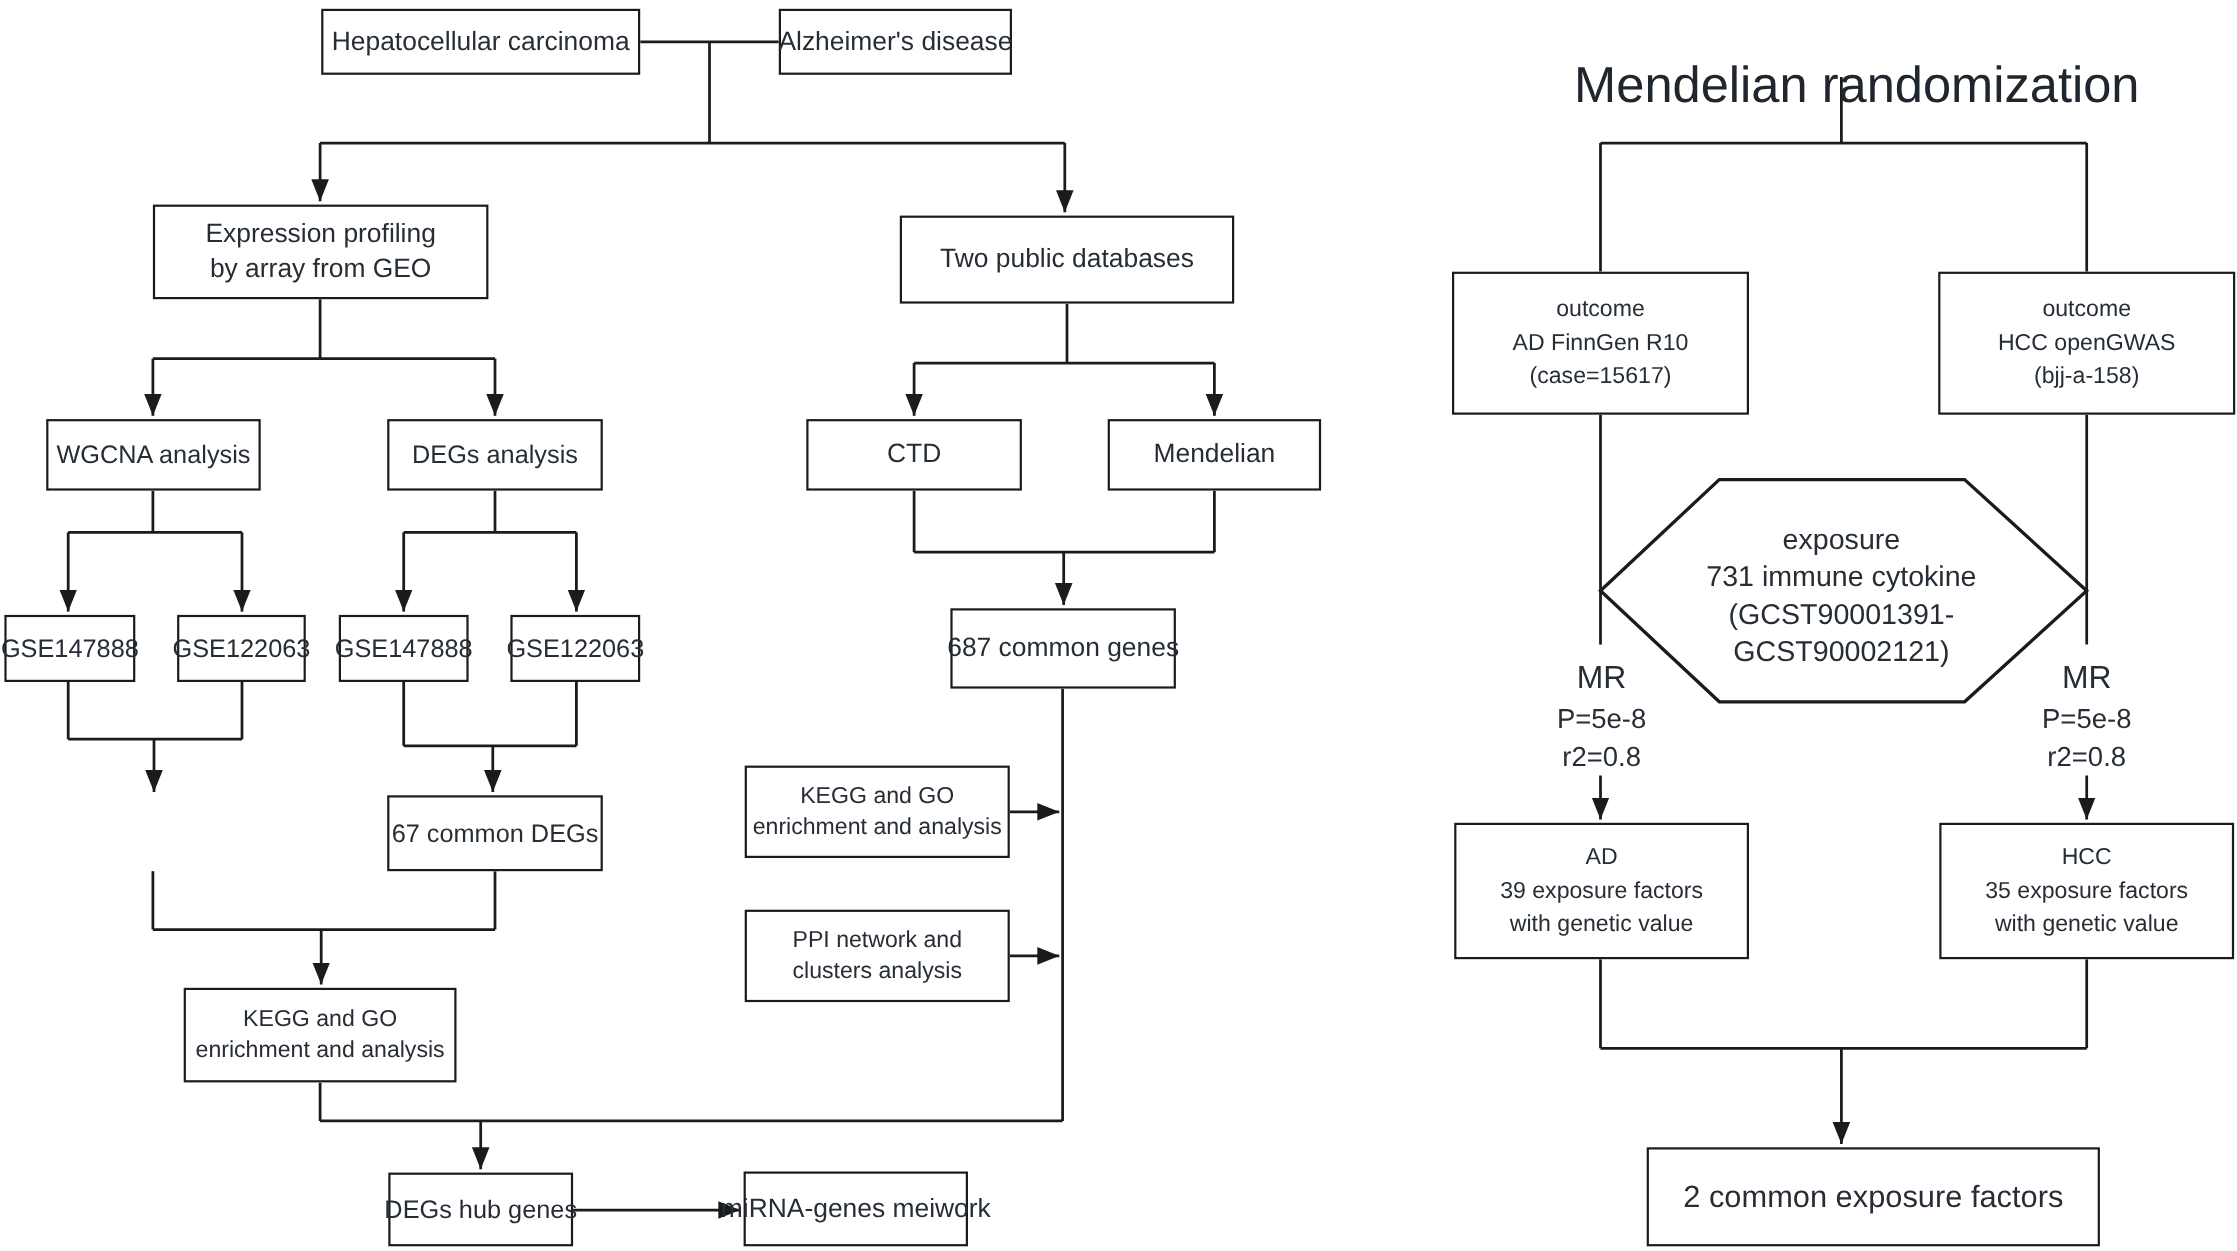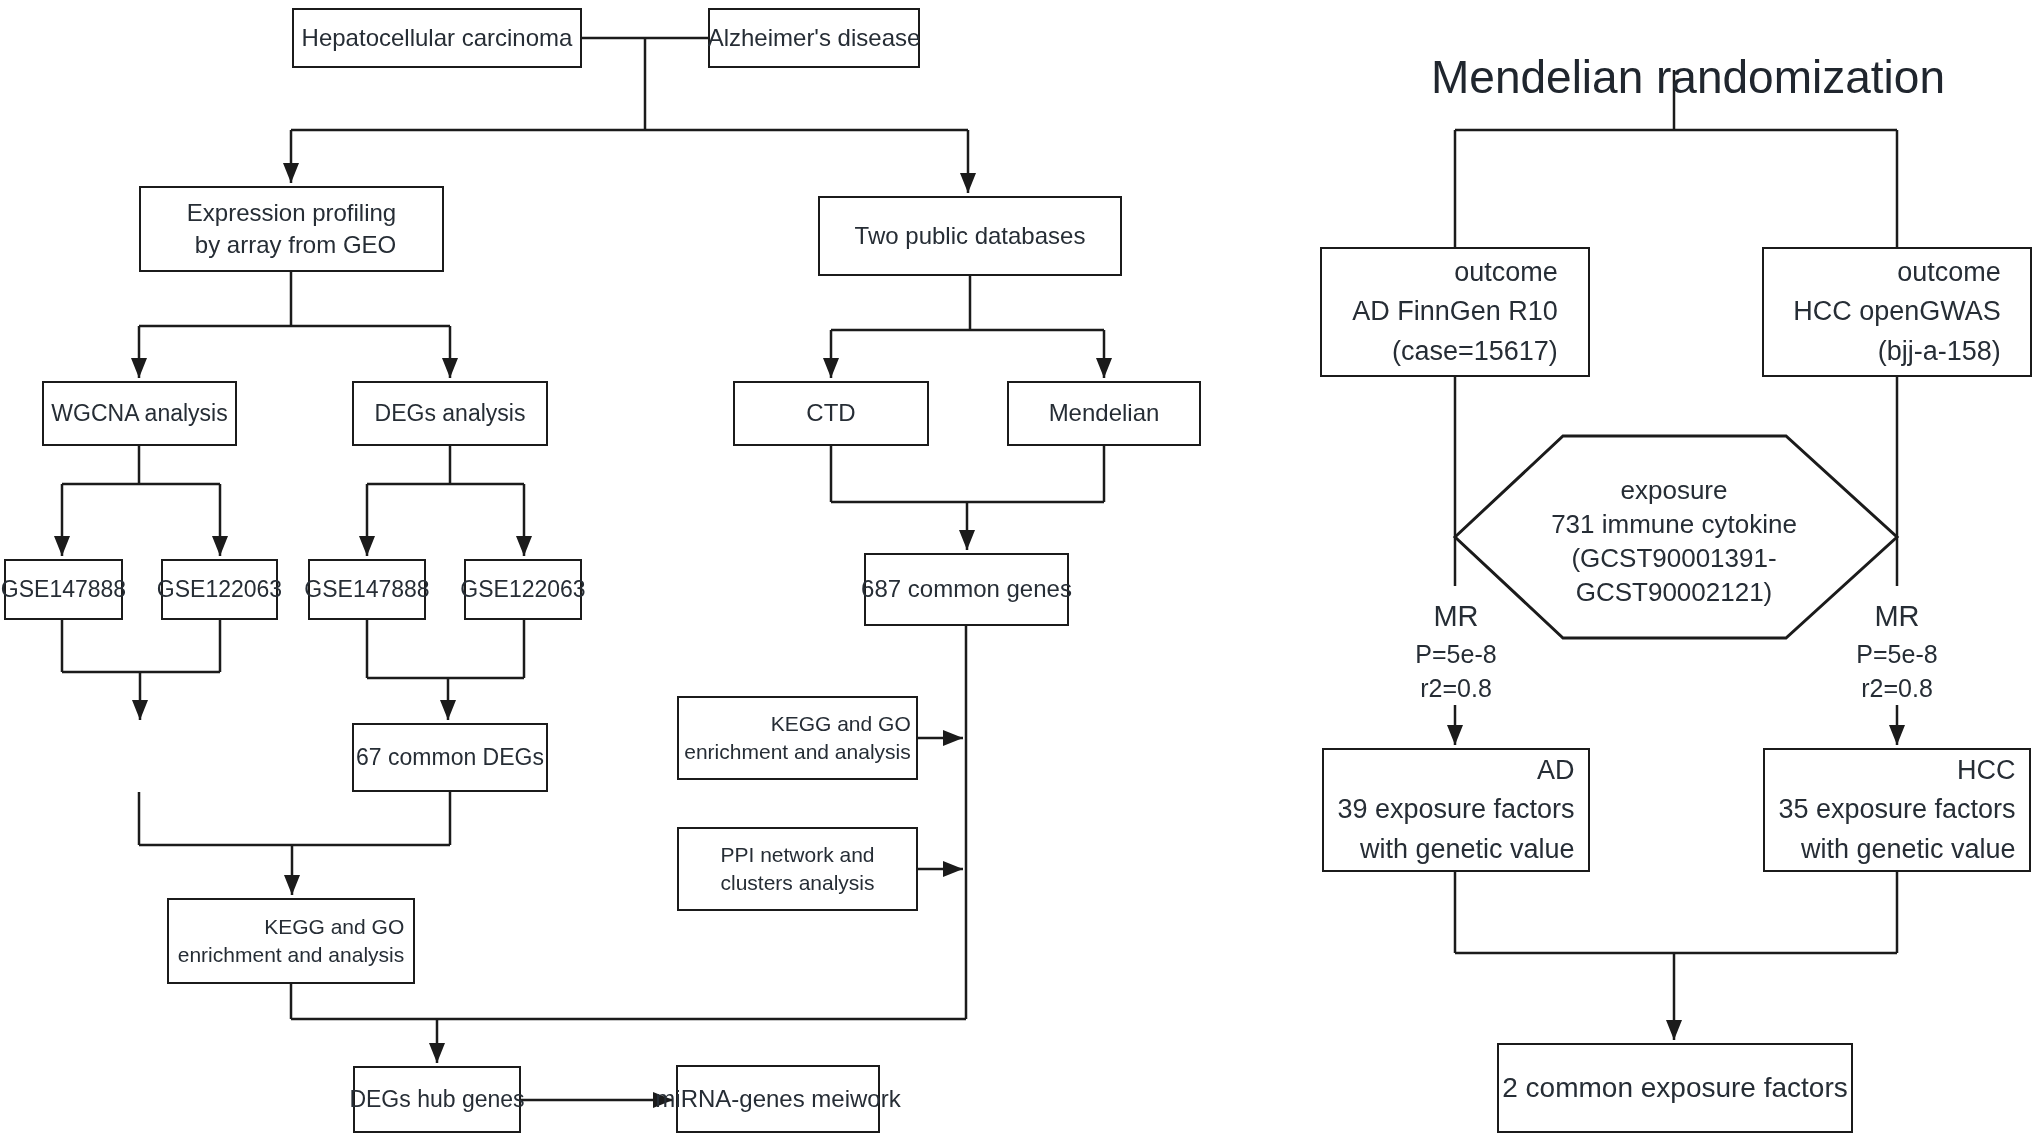--- a/index.html
+++ b/index.html
@@ -11,28 +11,28 @@
     color:#262d35;
     overflow:hidden;
   }
   .wires{position:absolute;left:0;top:0;z-index:1;}
   .node{
     position:absolute;z-index:2;
     box-sizing:border-box;
     border:2.5px solid #1b1b1b;
     background:#ffffff;
     display:flex;align-items:center;justify-content:center;
-    text-align:right;
+    text-align:center;
     white-space:pre;
     font-size:23px;line-height:1.35;
     color:#262d35;
   }
   .node.small{font-size:21px;}
   .node.mid{font-size:24px;}
-  .node.rp{font-size:27px;line-height:1.45;}
+  .node.rp{font-size:21px;line-height:1.45;}
   .node.big{font-size:28px;}
   .freetext{
     position:absolute;z-index:2;
     text-align:center;white-space:pre;
     color:#262d35;
   }
   .hexlabel{
     position:absolute;z-index:2;
     left:1500px;top:473px;width:348px;
     text-align:center;
@@ -201,15 +201,15 @@
   <div class="freetext thr" style="left:1837px;top:674px;width:120px">r2=0.8</div>
 
   <div class="node rp" style="left:1322px;top:748px;width:268px;height:124px">AD
 39 exposure factors
 with genetic value</div>
 
   <div class="node rp" style="left:1763px;top:748px;width:268px;height:124px">HCC
 35 exposure factors
 with genetic value</div>
 
-  <div class="node big" style="left:1497px;top:1043px;width:356px;height:90px">2 common exposure factors</div>
+  <div class="node big" style="left:1497px;top:1043px;width:412px;height:90px">2 common exposure factors</div>
 
 </div>
 
 </body></html>

